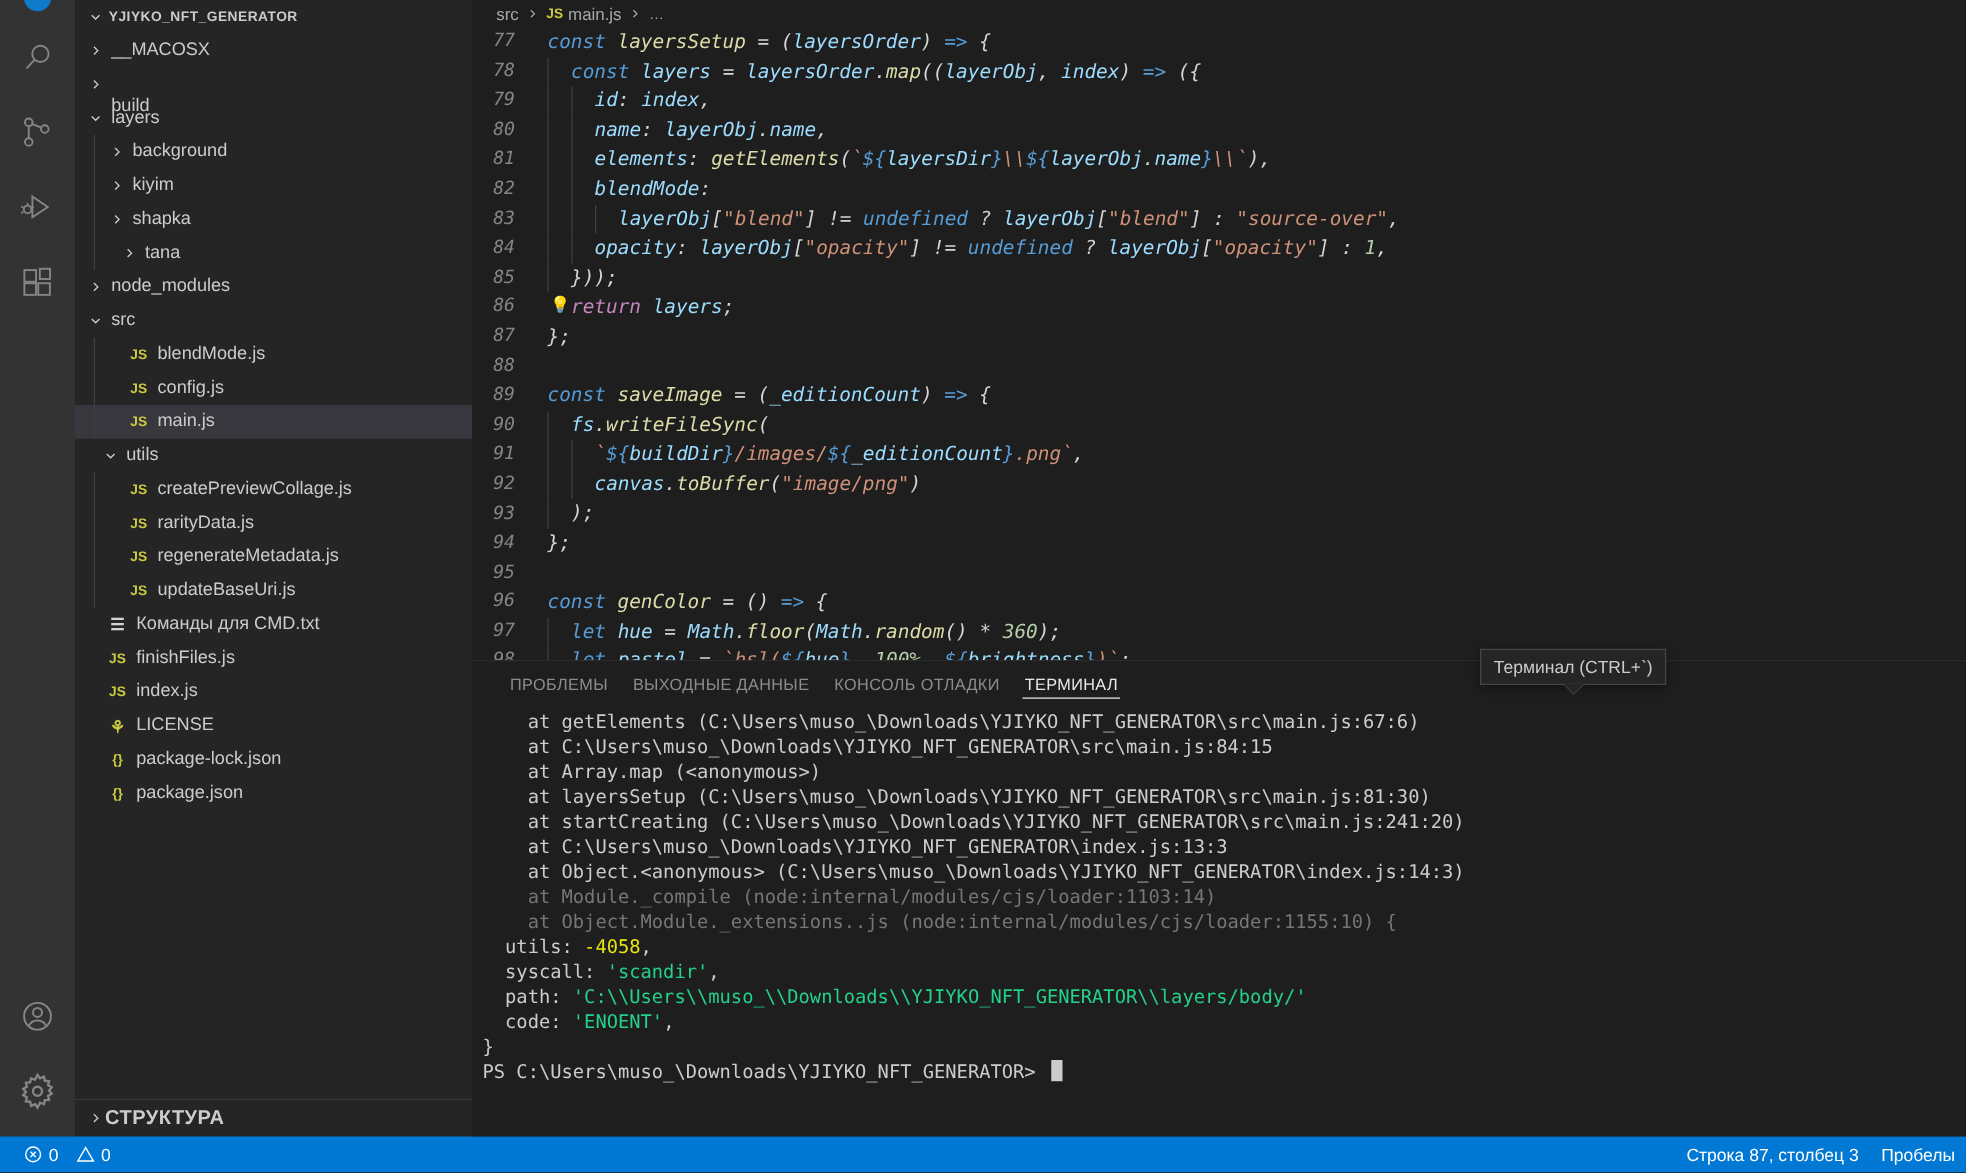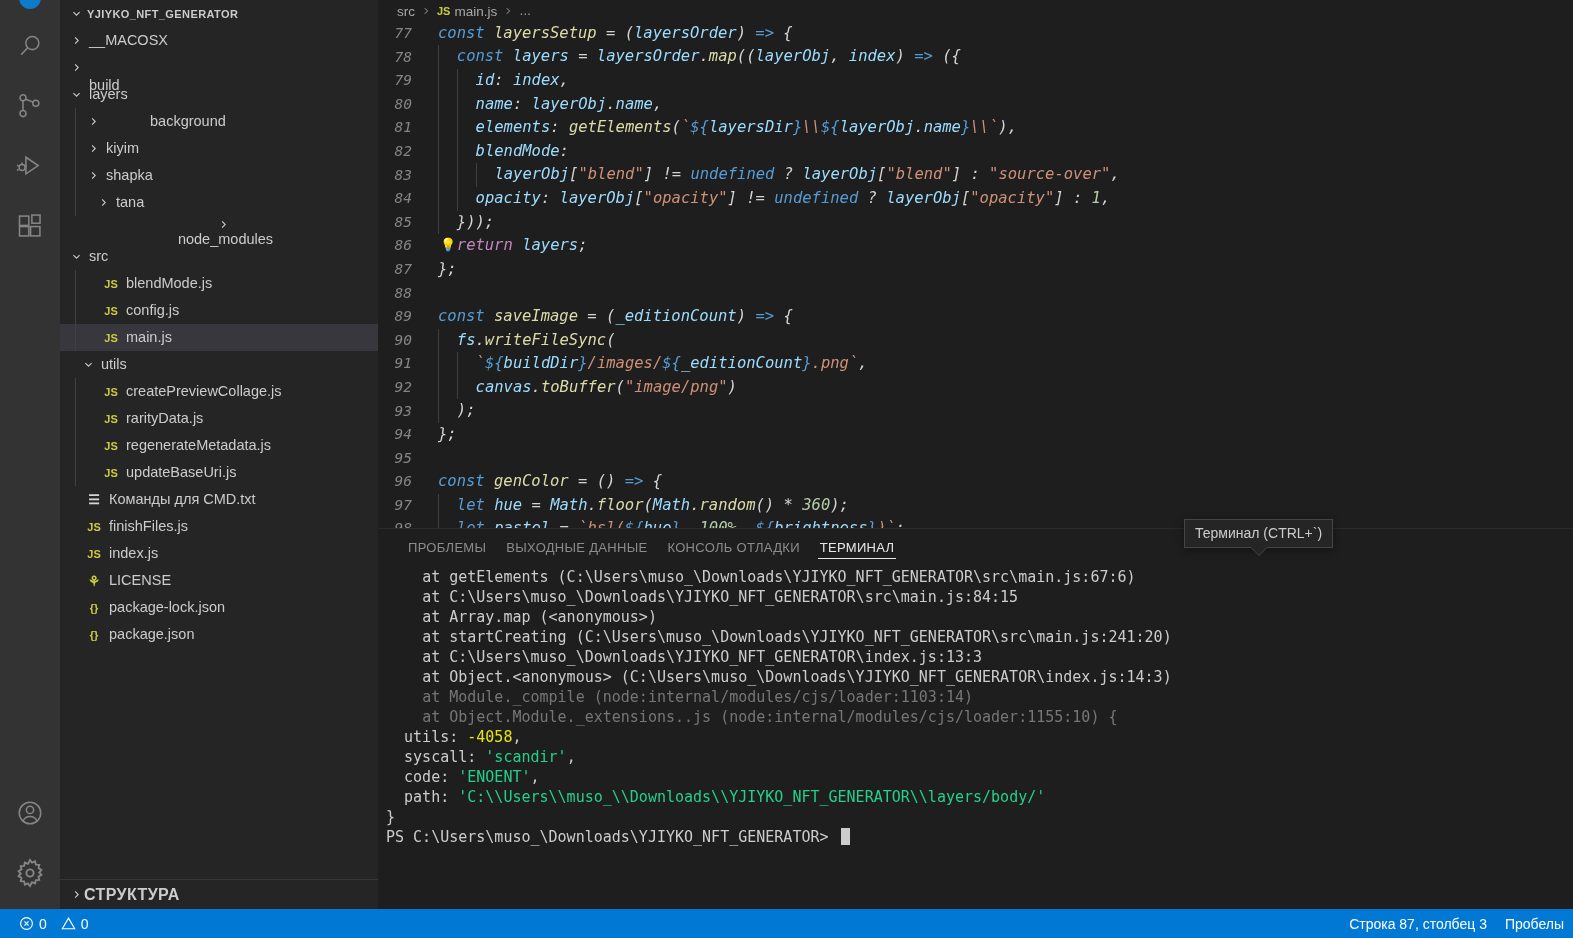--- a/index.html
+++ b/index.html
@@ -414,21 +414,21 @@
             <span class="tree-label" style="margin-left: 5px; margin-top: 36px;">build</span>
           </div>
           <div class="tree-row" style="padding-left: 8px;">
             <span class="twisty">
               <svg width="11" height="11" viewBox="0 0 16 16" fill="none" stroke="currentColor" stroke-width="1.6">
                 <path d="M3.5 6 L8 10.5 L12.5 6"></path>
               </svg>
             </span>
             <span class="tree-label" style="margin-left: 5px;">layers</span>
           </div>
-          <div class="tree-row" style="padding-left: 25px; gap: 44px;">
+          <div class="tree-row" style="padding-left: 25px;">
             <span class="indent-guide" style="left: 15px;"></span>
             <span class="twisty">
               <svg width="11" height="11" viewBox="0 0 16 16" fill="none" stroke="currentColor" stroke-width="1.6">
                 <path d="M6 3.5 L10.5 8 L6 12.5"></path>
               </svg>
             </span>
             <span class="tree-label" style="margin-left: 5px;">background</span>
           </div>
           <div class="tree-row" style="padding-left: 25px;">
             <span class="indent-guide" style="left: 15px;"></span>
@@ -450,21 +450,21 @@
           </div>
           <div class="tree-row" style="padding-left: 35px;">
             <span class="indent-guide" style="left: 15px;"></span>
             <span class="twisty">
               <svg width="11" height="11" viewBox="0 0 16 16" fill="none" stroke="currentColor" stroke-width="1.6">
                 <path d="M6 3.5 L10.5 8 L6 12.5"></path>
               </svg>
             </span>
             <span class="tree-label" style="margin-left: 5px;">tana</span>
           </div>
-          <div class="tree-row" style="padding-left: 8px; flex-direction: column;">
+          <div class="tree-row" style="padding-left: 8px;">
             <span class="twisty">
               <svg width="11" height="11" viewBox="0 0 16 16" fill="none" stroke="currentColor" stroke-width="1.6">
                 <path d="M6 3.5 L10.5 8 L6 12.5"></path>
               </svg>
             </span>
             <span class="tree-label" style="margin-left: 5px;">node_modules</span>
           </div>
           <div class="tree-row" style="padding-left: 8px;">
             <span class="twisty">
               <svg width="11" height="11" viewBox="0 0 16 16" fill="none" stroke="currentColor" stroke-width="1.6">
@@ -613,29 +613,30 @@
         <div class="panel-tabs" id="panel-tabs-host">
             <div class="panel-tab">ПРОБЛЕМЫ</div>
             <div class="panel-tab">ВЫХОДНЫЕ ДАННЫЕ</div>
             <div class="panel-tab">КОНСОЛЬ ОТЛАДКИ</div>
             <div class="panel-tab active">ТЕРМИНАЛ</div>
           </div>
         <div class="terminal" id="terminal-host">
             <div class="term-line">    <span class="t-white">at getElements (C:\Users\muso_\Downloads\YJIYKO_NFT_GENERATOR\src\main.js:67:6)</span></div>
             <div class="term-line">    <span class="t-white">at C:\Users\muso_\Downloads\YJIYKO_NFT_GENERATOR\src\main.js:84:15</span></div>
             <div class="term-line">    <span class="t-white">at Array.map (&lt;anonymous&gt;)</span></div>
+            <div class="term-line">    <span class="t-white">at layersSetup (C:\Users\muso_\Downloads\YJIYKO_NFT_GENERATOR\src\main.js:81:30)</span></div>
             <div class="term-line">    <span class="t-white">at startCreating (C:\Users\muso_\Downloads\YJIYKO_NFT_GENERATOR\src\main.js:241:20)</span></div>
             <div class="term-line">    <span class="t-white">at C:\Users\muso_\Downloads\YJIYKO_NFT_GENERATOR\index.js:13:3</span></div>
             <div class="term-line">    <span class="t-white">at Object.&lt;anonymous&gt; (C:\Users\muso_\Downloads\YJIYKO_NFT_GENERATOR\index.js:14:3)</span></div>
             <div class="term-line">    <span class="t-dim">at Module._compile (node:internal/modules/cjs/loader:1103:14)</span></div>
             <div class="term-line">    <span class="t-dim">at Object.Module._extensions..js (node:internal/modules/cjs/loader:1155:10) {</span></div>
             <div class="term-line">  <span class="t-white">utils: </span><span class="t-yellow">-4058</span><span class="t-white">,</span></div>
             <div class="term-line">  <span class="t-white">syscall: </span><span class="t-green">'scandir'</span><span class="t-white">,</span></div>
+            <div class="term-line">  <span class="t-white">path: </span><span class="t-green">'C:\\Users\\muso_\\Downloads\\YJIYKO_NFT_GENERATOR\\layers/body/'</span></div>
             <div class="term-line">  <span class="t-white">code: </span><span class="t-green">'ENOENT'</span><span class="t-white">,</span></div>
-            <div class="term-line">  <span class="t-white">path: </span><span class="t-green">'C:\\Users\\muso_\\Downloads\\YJIYKO_NFT_GENERATOR\\layers/body/'</span></div>
             <div class="term-line"><span class="t-white">}</span></div>
             <div class="term-line"><span class="t-white">PS C:\Users\muso_\Downloads\YJIYKO_NFT_GENERATOR&gt; </span><span class="cursor-block"></span></div>
           </div>
       </div>
 
       <div class="tooltip" id="tooltip-el" style="left:806px; top:519px;">
         <span>Терминал (CTRL+`)</span>
       </div>
     </div>
   </div>

